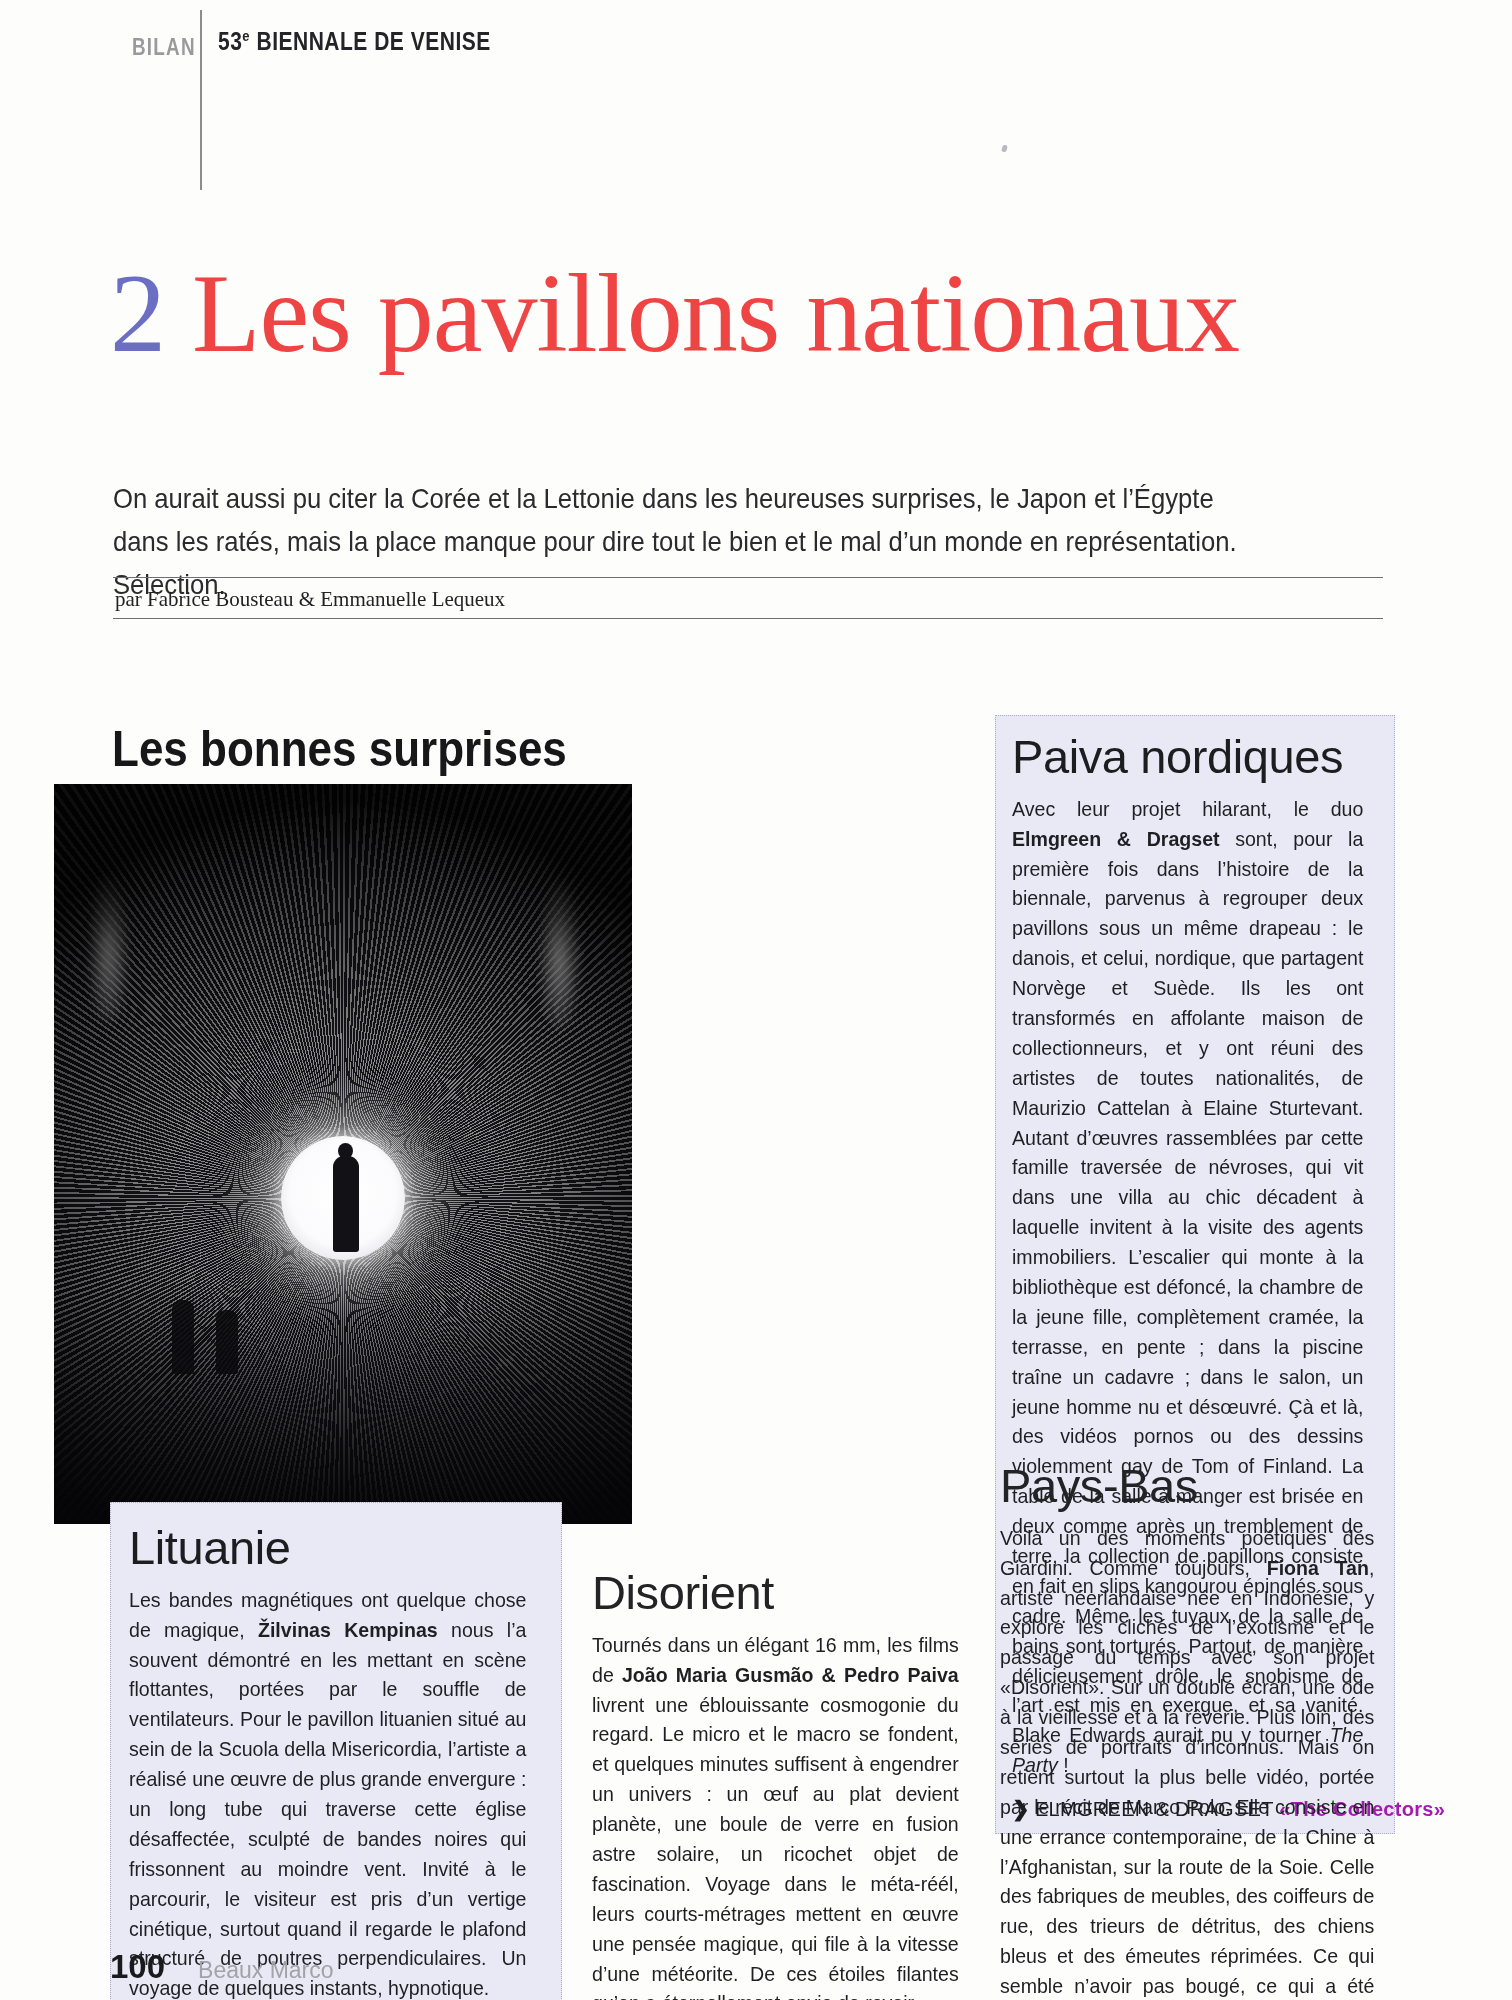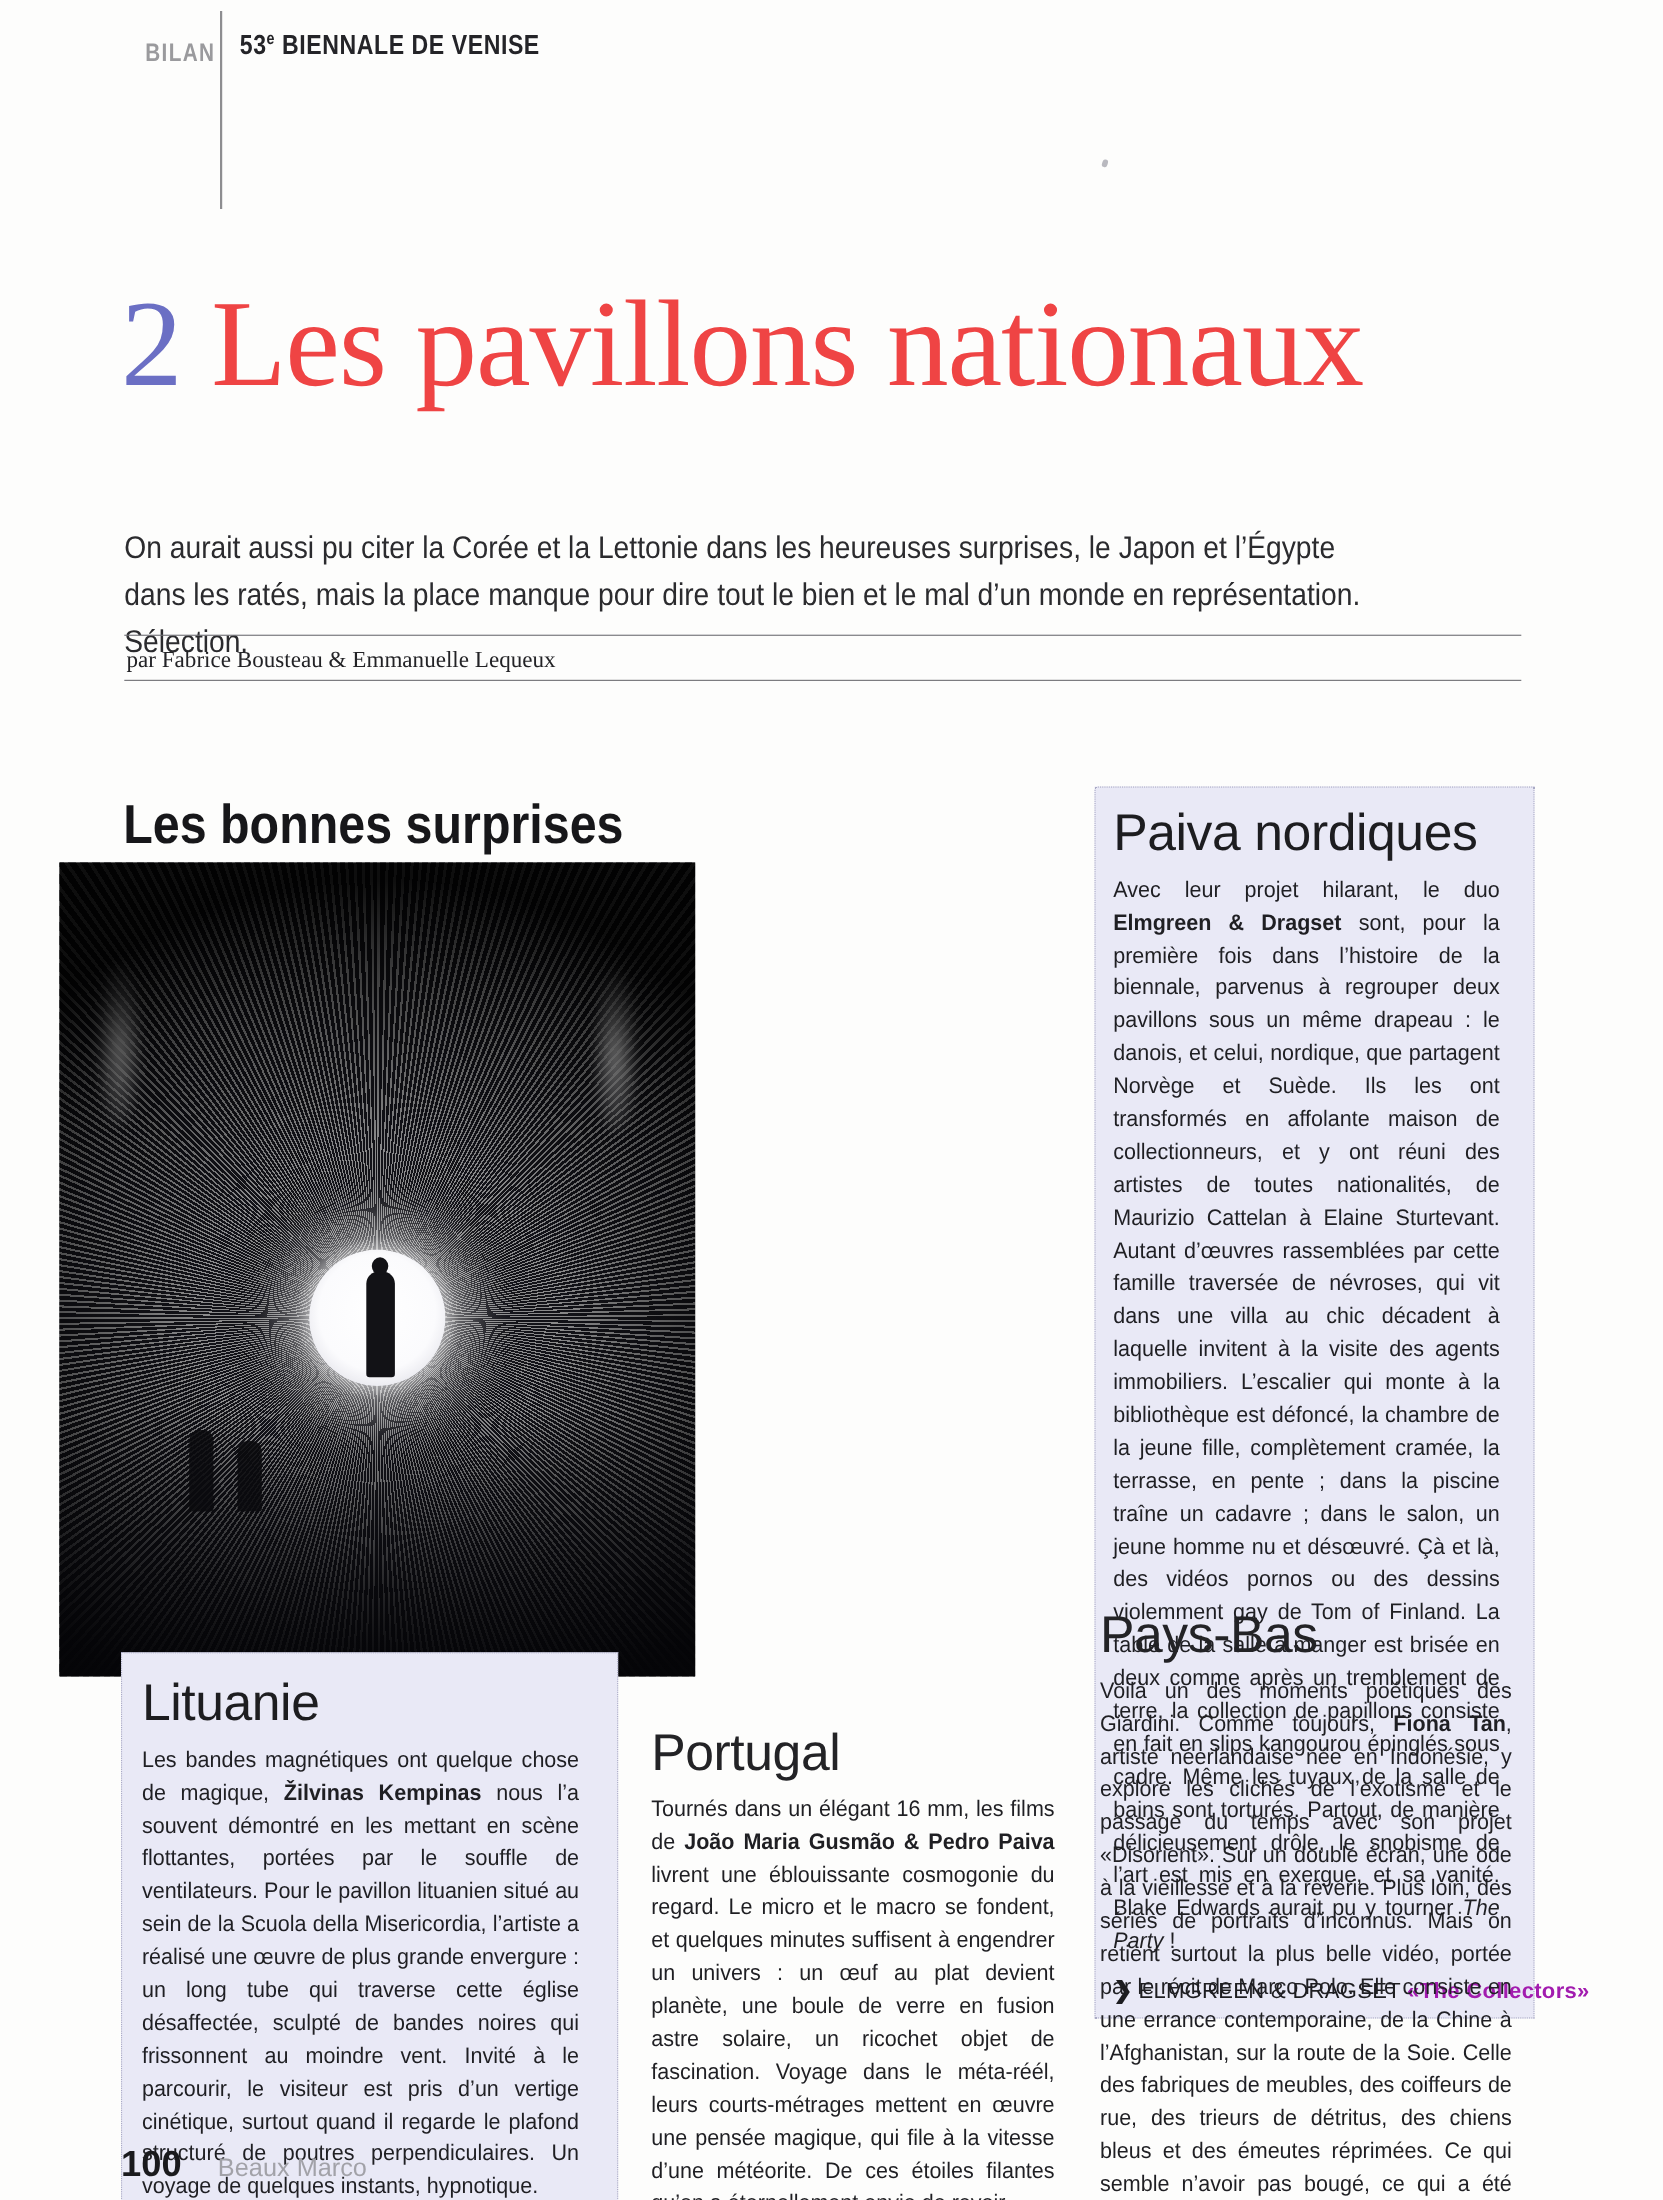--- a/index.html
+++ b/index.html
@@ -396,21 +396,21 @@
     <div class="bodytext">Voilà un des moments poétiques des Giardini. Comme toujours, <b>Fiona Tan</b>, artiste néerlandaise née en Indonésie, y explore les clichés de l’exotisme et le passage du temps avec son projet «Disorient». Sur un double écran, une ode à la vieillesse et à la rêverie. Plus loin, des séries de portraits d’inconnus. Mais on retient surtout la plus belle vidéo, portée par le récit de Marco Polo. Elle consiste en une errance contemporaine, de la Chine à l’Afghanistan, sur la route de la Soie. Celle des fabriques de meubles, des coiffeurs de rue, des trieurs de détritus, des chiens bleus et des émeutes réprimées. Ce qui semble n’avoir pas bougé, ce qui a été bouleversé… Tandis que le Vénitien voyageur évoque les épices, les ateliers de soieries, les villes de paradis, Fiona Tan démontre comment nos préjugés sur autrui déforment notre vision du monde. Et s’interroge sur ce que signifie un voyage, dans nos méandres intérieurs comme dans la complexité d’un pays.</div>
   </section>
 
   <section class="lituanie tintbox">
     <h3 class="country-title">Lituanie</h3>
     <div class="bodytext">Les bandes magnétiques ont quelque chose de magique, <b>Žilvinas Kempinas</b> nous l’a souvent démontré en les mettant en scène flottantes, portées par le souffle de ventilateurs. Pour le pavillon lituanien situé au sein de la Scuola della Misericordia, l’artiste a réalisé une œuvre de plus grande envergure : un long tube qui traverse cette église désaffectée, sculpté de bandes noires qui frissonnent au moindre vent. Invité à le parcourir, le visiteur est pris d’un vertige cinétique, surtout quand il regarde le plafond structuré de poutres perpendiculaires. Un voyage de quelques instants, hypnotique.</div>
 
   </section>
 
   <section class="portugal">
-    <h3 class="country-title onwhite">Portugal</h3>
+    <h3 class="country-title onwhite">Disorient</h3>
     <div class="bodytext">Tournés dans un élégant 16 mm, les films de <b>João Maria Gusmão &amp; Pedro Paiva</b> livrent une éblouissante cosmogonie du regard. Le micro et le macro se fondent, et quelques minutes suffisent à engendrer un univers : un œuf au plat devient planète, une boule de verre en fusion astre solaire, un ricochet objet de fascination. Voyage dans le méta-réél, leurs courts-métrages mettent en œuvre une pensée magique, qui file à la vitesse d’une météorite. De ces étoiles filantes qu’on a éternellement envie de revoir.</div>
   </section>
 
   <div class="footer">
     <span class="footer-page">100</span>
     <span class="footer-mag">Beaux Marco</span>
   </div>
 
 </div>
 

